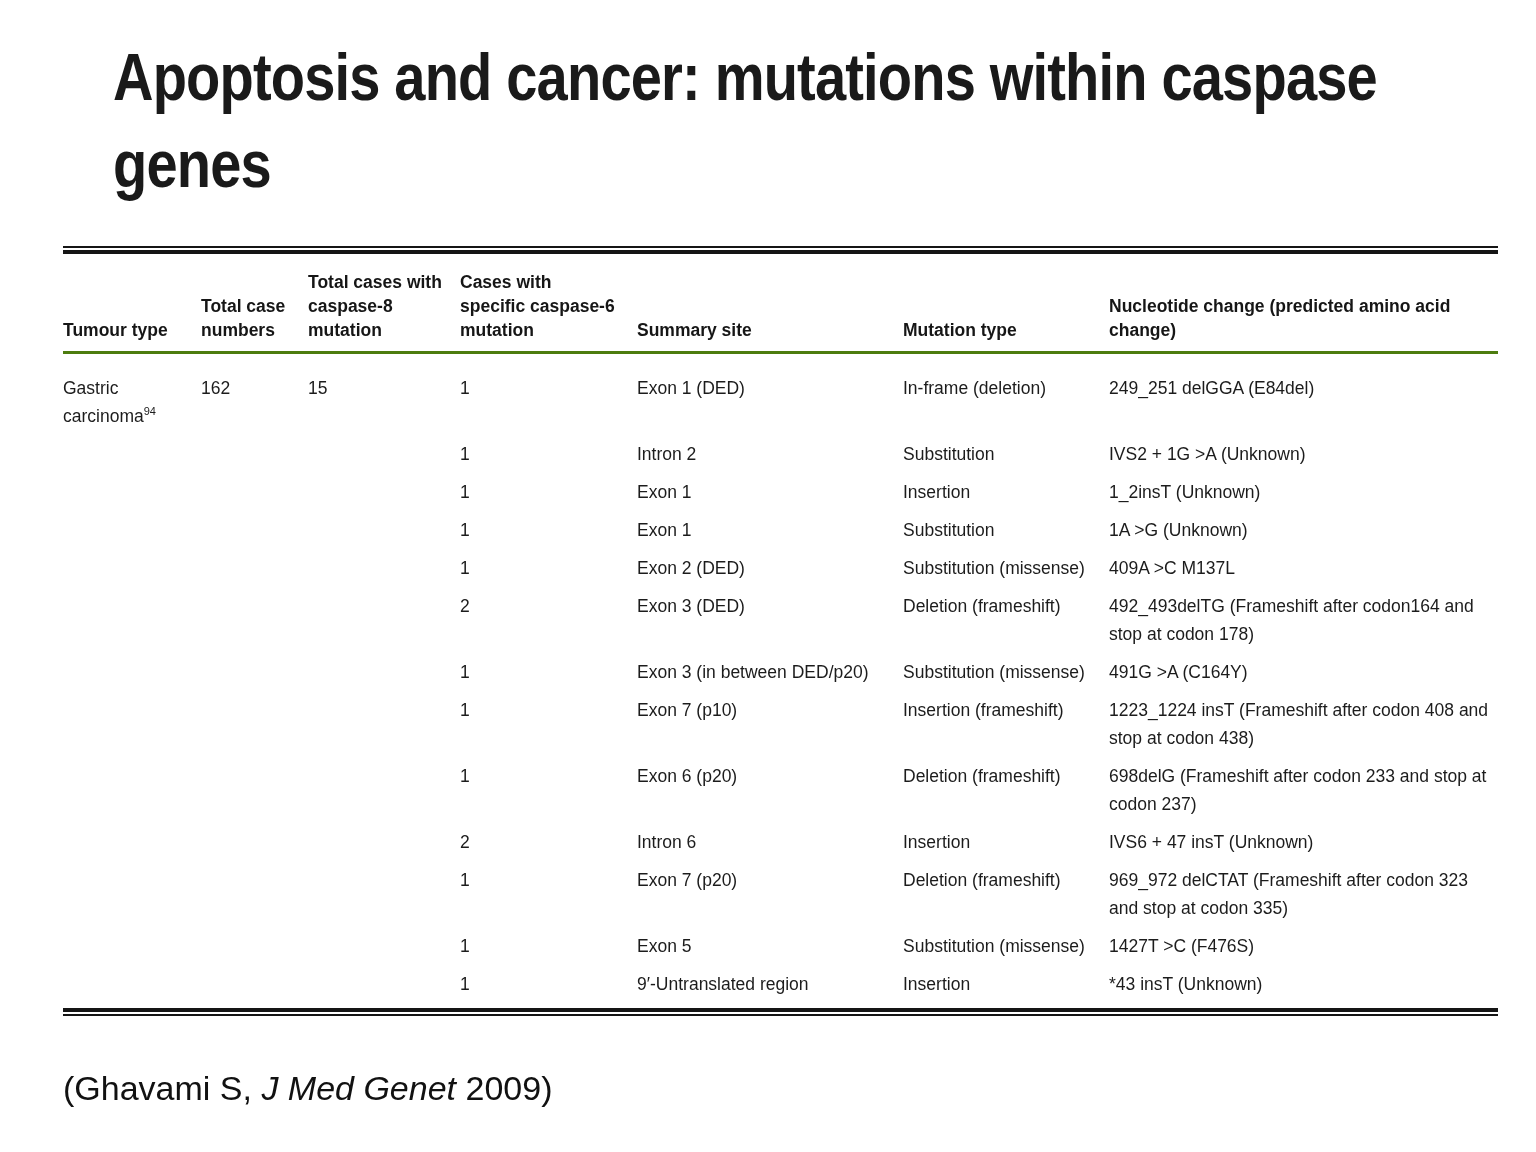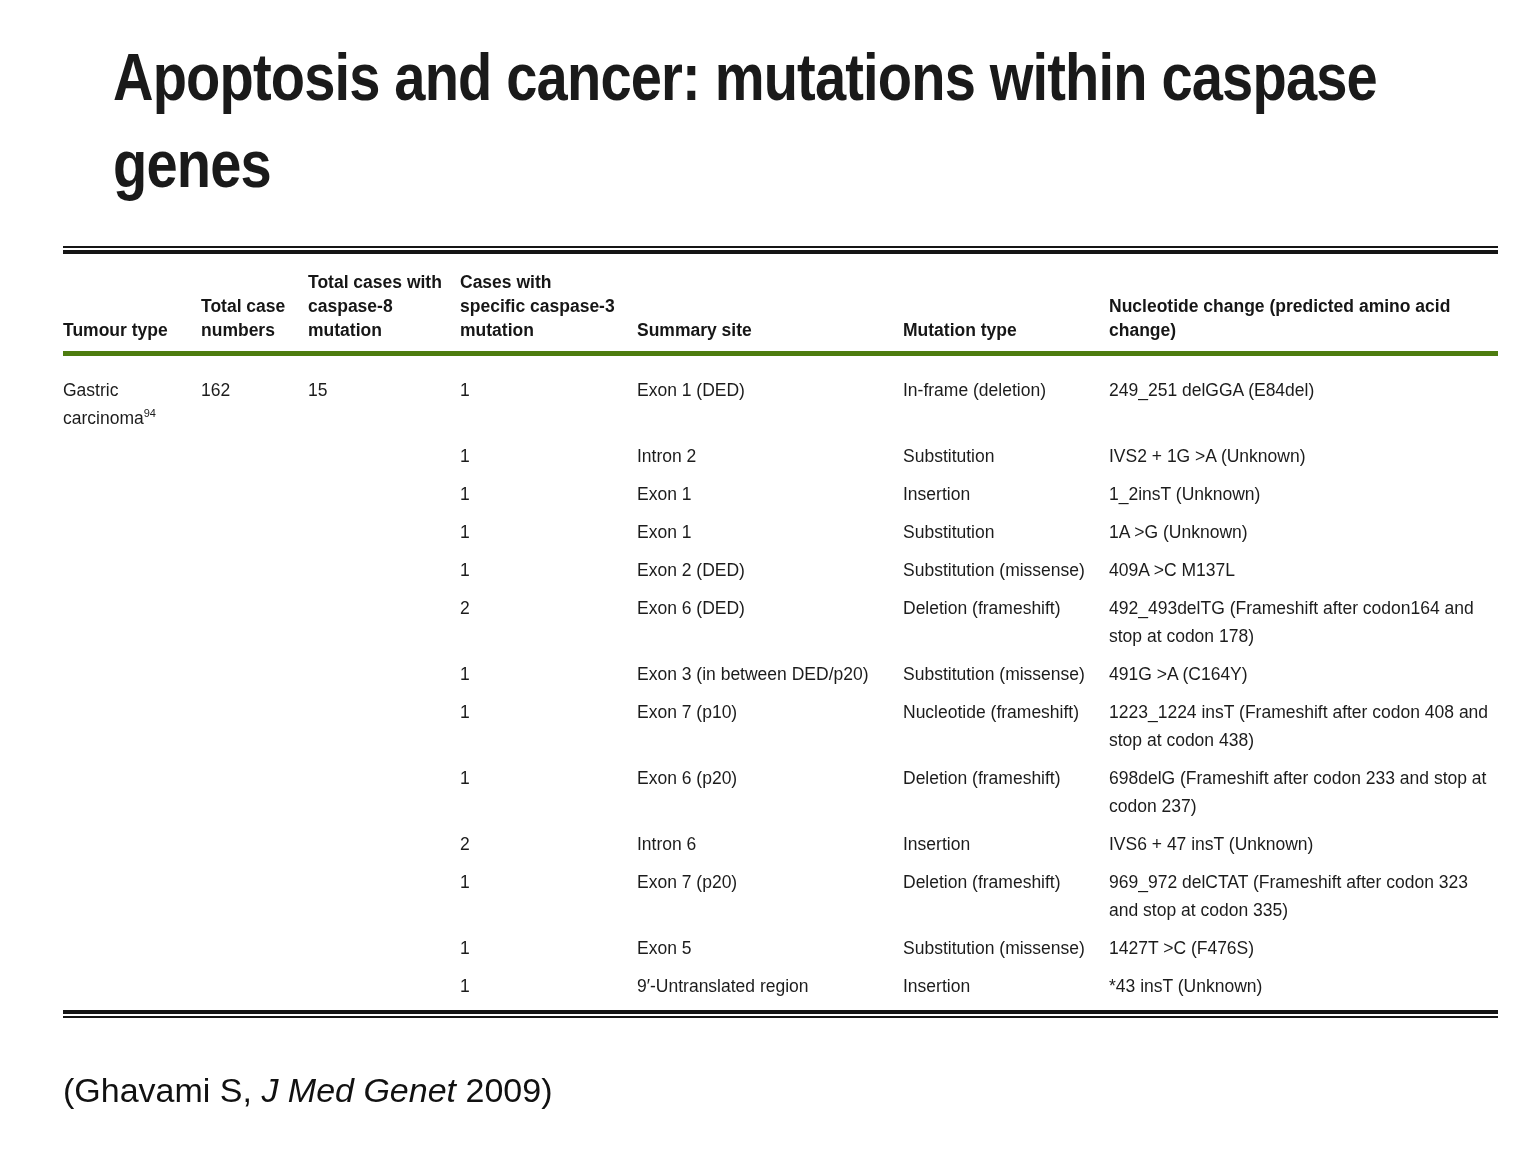--- a/index.html
+++ b/index.html
@@ -61,21 +61,21 @@
   col.c6 { width: 206px; }
   col.c7 { width: 389px; }
 
   thead th {
     font-size: 17.5px;
     font-weight: bold;
     text-align: left;
     vertical-align: bottom;
     line-height: 24px;
     padding: 16px 16px 9px 0;
-    border-bottom: 5px solid #4d7c0f;
+    border-bottom: 3px solid #4d7c0f;
     color: #161616;
   }
   thead th.hdr-wide { padding-right: 8px; }
 
   tbody td {
     font-size: 17.5px;
     line-height: 28px;
     vertical-align: top;
     text-align: left;
     padding: 0 8px 10px 0;
@@ -118,21 +118,21 @@
           <col class="c4">
           <col class="c5">
           <col class="c6">
           <col class="c7">
       </colgroup>
       <thead>
         <tr>
           <th>Tumour type</th>
           <th>Total case numbers</th>
           <th>Total cases with caspase-8 mutation</th>
-          <th>Cases with specific caspase-3 mutation</th>
+          <th>Cases with specific caspase-6 mutation</th>
           <th>Summary site</th>
           <th>Mutation type</th>
           <th class="hdr-wide">Nucleotide change (predicted amino acid change)</th>
         </tr>
       </thead>
       <tbody>
         <tr class="first">
           <td><span>Gastric carcinoma</span><sup>94</sup></td>
           <td>162</td>
           <td>15</td>
@@ -175,40 +175,40 @@
           <td>1</td>
           <td>Exon 2 (DED)</td>
           <td>Substitution (missense)</td>
           <td>409A &gt;C M137L</td>
         </tr>
         <tr>
           <td></td>
           <td></td>
           <td></td>
           <td>2</td>
-          <td>Exon 6 (DED)</td>
+          <td>Exon 3 (DED)</td>
           <td>Deletion (frameshift)</td>
           <td>492_493delTG (Frameshift after codon164 and stop at codon 178)</td>
         </tr>
         <tr>
           <td></td>
           <td></td>
           <td></td>
           <td>1</td>
           <td>Exon 3 (in between DED/p20)</td>
           <td>Substitution (missense)</td>
           <td>491G &gt;A (C164Y)</td>
         </tr>
         <tr>
           <td></td>
           <td></td>
           <td></td>
           <td>1</td>
           <td>Exon 7 (p10)</td>
-          <td>Nucleotide (frameshift)</td>
+          <td>Insertion (frameshift)</td>
           <td>1223_1224 insT (Frameshift after codon 408 and stop at codon 438)</td>
         </tr>
         <tr>
           <td></td>
           <td></td>
           <td></td>
           <td>1</td>
           <td>Exon 6 (p20)</td>
           <td>Deletion (frameshift)</td>
           <td>698delG (Frameshift after codon 233 and stop at codon 237)</td>

